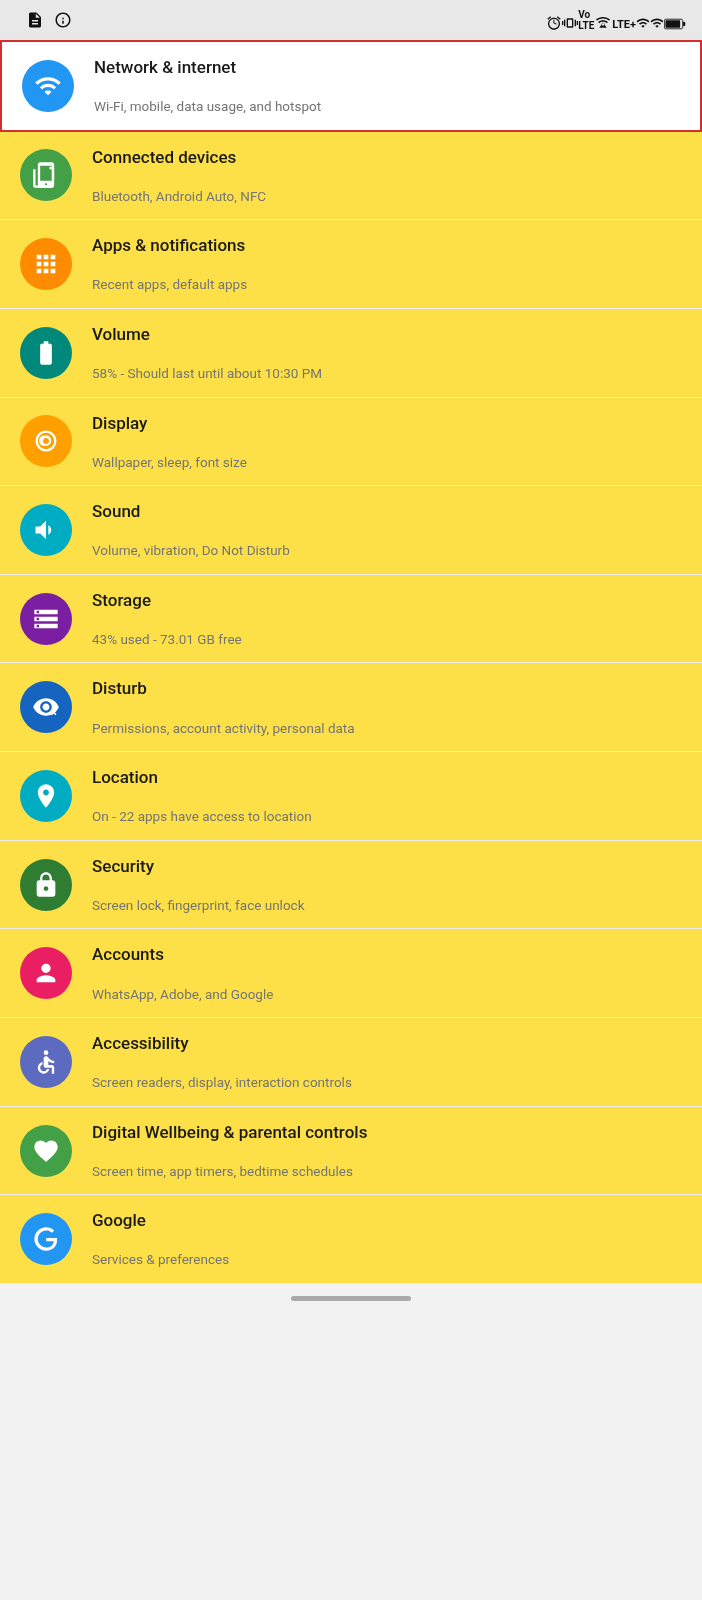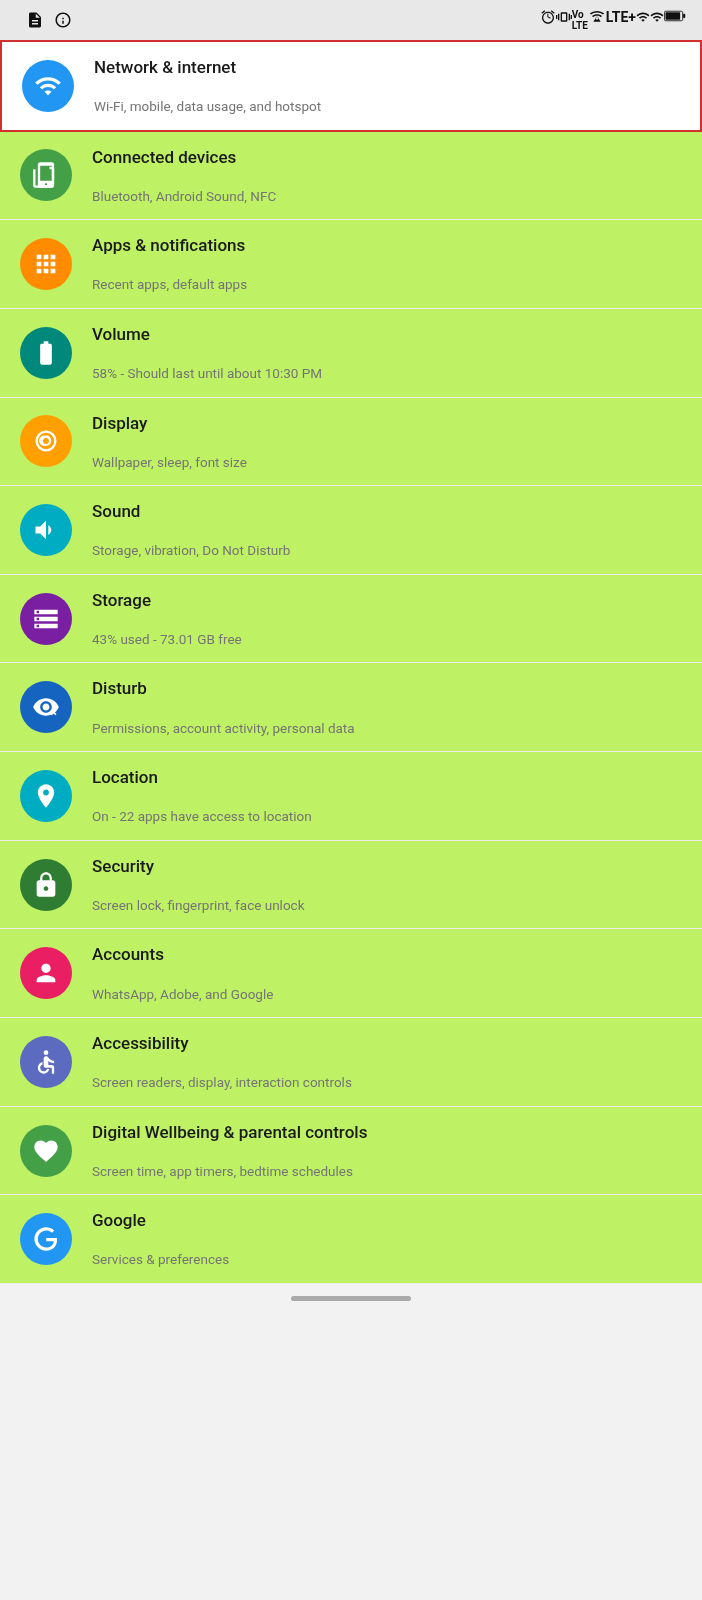--- a/index.html
+++ b/index.html
@@ -23,38 +23,38 @@
     .status-left {
       display: flex;
       align-items: center;
       gap: 10px;
       font-size: 16px;
       font-weight: 600;
       color: #111;
     }
     .status-right {
       display: flex;
-      align-items: flex-start;
+      align-items: flex-end;
       gap: 0;
       font-size: 12px;
       color: #111;
     }
 
     
     .settings-list {
       background: #fff;
     }
 
     .settings-item {
       display: flex;
       align-items: center;
       padding: 14px 20px;
       border-bottom: 1px solid #ececec;
       cursor: pointer;
-      background: #bef264;
+      background: #fde047;
       min-height: 80px;
     }
     .settings-item.highlighted {
       border: 2.5px solid #d32f2f;
       background: #fff;
     }
 
     .icon-circle {
       width: 52px;
       height: 52px;
@@ -128,21 +128,21 @@
     <svg width="16" height="16" viewBox="0 0 24 24" fill="#111">
         <path d="M0 15h2V9H0v6zm3 2h2V7H3v10zm19-8v6h2V9h-2zm-3 8h2V7h-2v10zM16 5H8c-.55 0-1 .45-1 1v12c0 .55.45 1 1 1h8c.55 0 1-.45 1-1V6c0-.55-.45-1-1-1zm-1 12H9V7h6v10z"></path>
       </svg>
 
     <span style="font-size:10px;font-weight:bold;color:#111;">Vo<br style="line-height:0">LTE</span>
 
     <svg width="18" height="16" viewBox="0 0 24 24" fill="#111">
         <path d="M12 3C7.95 3 4.21 4.34 1.2 6.6L3 8.4C5.57 6.5 8.65 5.4 12 5.4s6.43 1.1 9 3L22.8 6.6C19.79 4.34 16.05 3 12 3zm0 4.8c-2.84 0-5.44.96-7.5 2.56L6.3 12.2c1.6-1.22 3.59-1.96 5.7-1.96s4.1.74 5.7 1.96l1.8-1.84C17.44 8.76 14.84 7.8 12 7.8zm2.99 5.6L12 16.4l-2.99-2.99C10.18 12.53 11.06 12.2 12 12.2s1.82.33 2.99 1.2zM6.5 19h11l-5.5-8-5.5 8z"></path>
       </svg>
 
-    <span style="font-size:14px;font-weight:bold;color:#111;">LTE+</span>
+    <span style="font-size:11px;font-weight:bold;color:#111;">LTE+</span>
 
     <svg width="14" height="16" viewBox="0 0 24 24" fill="#111">
         <path d="M1 9l2 2c4.97-4.97 13.03-4.97 18 0l2-2C16.93 2.93 7.08 2.93 1 9zm8 8l3 3 3-3c-1.65-1.66-4.34-1.66-6 0zm-4-4l2 2c2.76-2.76 7.24-2.76 10 0l2-2C15.14 9.14 8.87 9.14 5 13z"></path>
       </svg>
     <svg width="14" height="16" viewBox="0 0 24 24" fill="#111">
         <path d="M1 9l2 2c4.97-4.97 13.03-4.97 18 0l2-2C16.93 2.93 7.08 2.93 1 9zm8 8l3 3 3-3c-1.65-1.66-4.34-1.66-6 0zm-4-4l2 2c2.76-2.76 7.24-2.76 10 0l2-2C15.14 9.14 8.87 9.14 5 13z"></path>
       </svg>
 
     <svg width="22" height="14" viewBox="0 0 30 14" fill="none">
       <rect x="0.5" y="0.5" width="25" height="13" rx="2" stroke="#111" stroke-width="1.2"></rect>
@@ -166,21 +166,21 @@
   </div>
     <div class="settings-item">
     <div class="icon-circle" style="background:#43a047;">
       <svg viewBox="0 0 24 24" fill="white">
           <path d="M17 1H7c-1.1 0-2 .9-2 2v18c0 1.1.9 2 2 2h10c1.1 0 2-.9 2-2V3c0-1.1-.9-2-2-2zm-5 20c-.55 0-1-.45-1-1s.45-1 1-1 1 .45 1 1-.45 1-1 1zm5-4H7V4h10v13z"></path>
           <path d="M3 7H1v14c0 1.1.9 2 2 2h14v-2H3V7zm14-2h-2v2h2v9h2V7c0-1.1-.9-2-2-2z"></path>
         </svg>
     </div>
     <div class="item-text">
       <span class="item-title">Connected devices</span>
-      <span class="item-subtitle">Bluetooth, Android Sound, NFC</span>
+      <span class="item-subtitle">Bluetooth, Android Auto, NFC</span>
     </div>
   </div>
     <div class="settings-item">
     <div class="icon-circle" style="background:#FF8C00;">
       <svg viewBox="0 0 24 24" fill="white">
           <path d="M4 8h4V4H4v4zm6 12h4v-4h-4v4zm-6 0h4v-4H4v4zm0-6h4v-4H4v4zm6 0h4v-4h-4v4zm6-10v4h4V4h-4zm-6 4h4V4h-4v4zm6 6h4v-4h-4v4zm0 6h4v-4h-4v4z"></path>
         </svg>
     </div>
     <div class="item-text">
       <span class="item-title">Apps &amp; notifications</span>
@@ -210,21 +210,21 @@
     </div>
   </div>
     <div class="settings-item">
     <div class="icon-circle" style="background:#00ACC1;">
       <svg viewBox="0 0 24 24" fill="white">
           <path d="M3 9v6h4l5 5V4L7 9H3zm13.5 3c0-1.77-1.02-3.29-2.5-4.03v8.05c1.48-.73 2.5-2.25 2.5-4.02z"></path>
         </svg>
     </div>
     <div class="item-text">
       <span class="item-title">Sound</span>
-      <span class="item-subtitle">Storage, vibration, Do Not Disturb</span>
+      <span class="item-subtitle">Volume, vibration, Do Not Disturb</span>
     </div>
   </div>
     <div class="settings-item">
     <div class="icon-circle" style="background:#7B1FA2;">
       <svg viewBox="0 0 24 24" fill="white">
           <path d="M2 20h20v-4H2v4zm2-3h2v2H4v-2zM2 4v4h20V4H2zm4 3H4V5h2v2zm-4 7h20v-4H2v4zm2-3h2v2H4v-2z"></path>
         </svg>
     </div>
     <div class="item-text">
       <span class="item-title">Storage</span>

